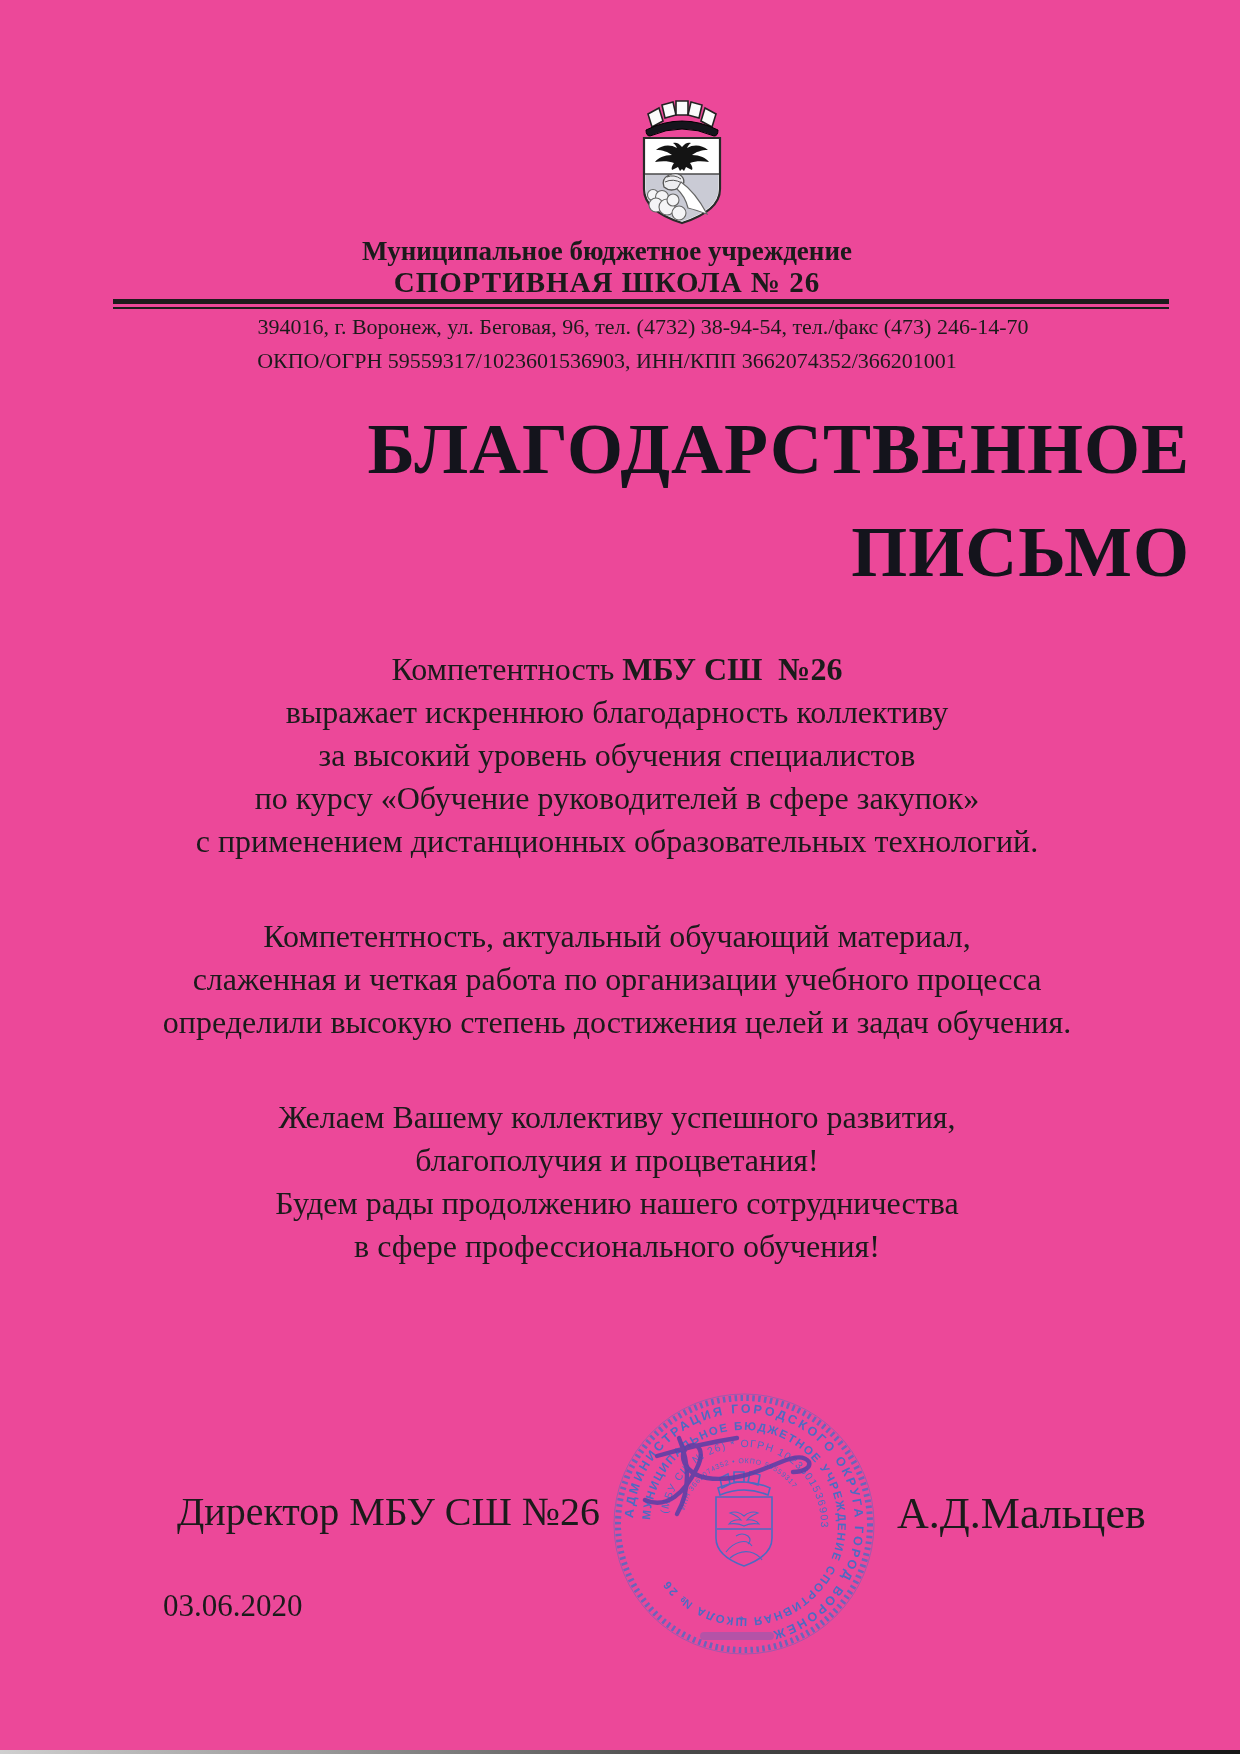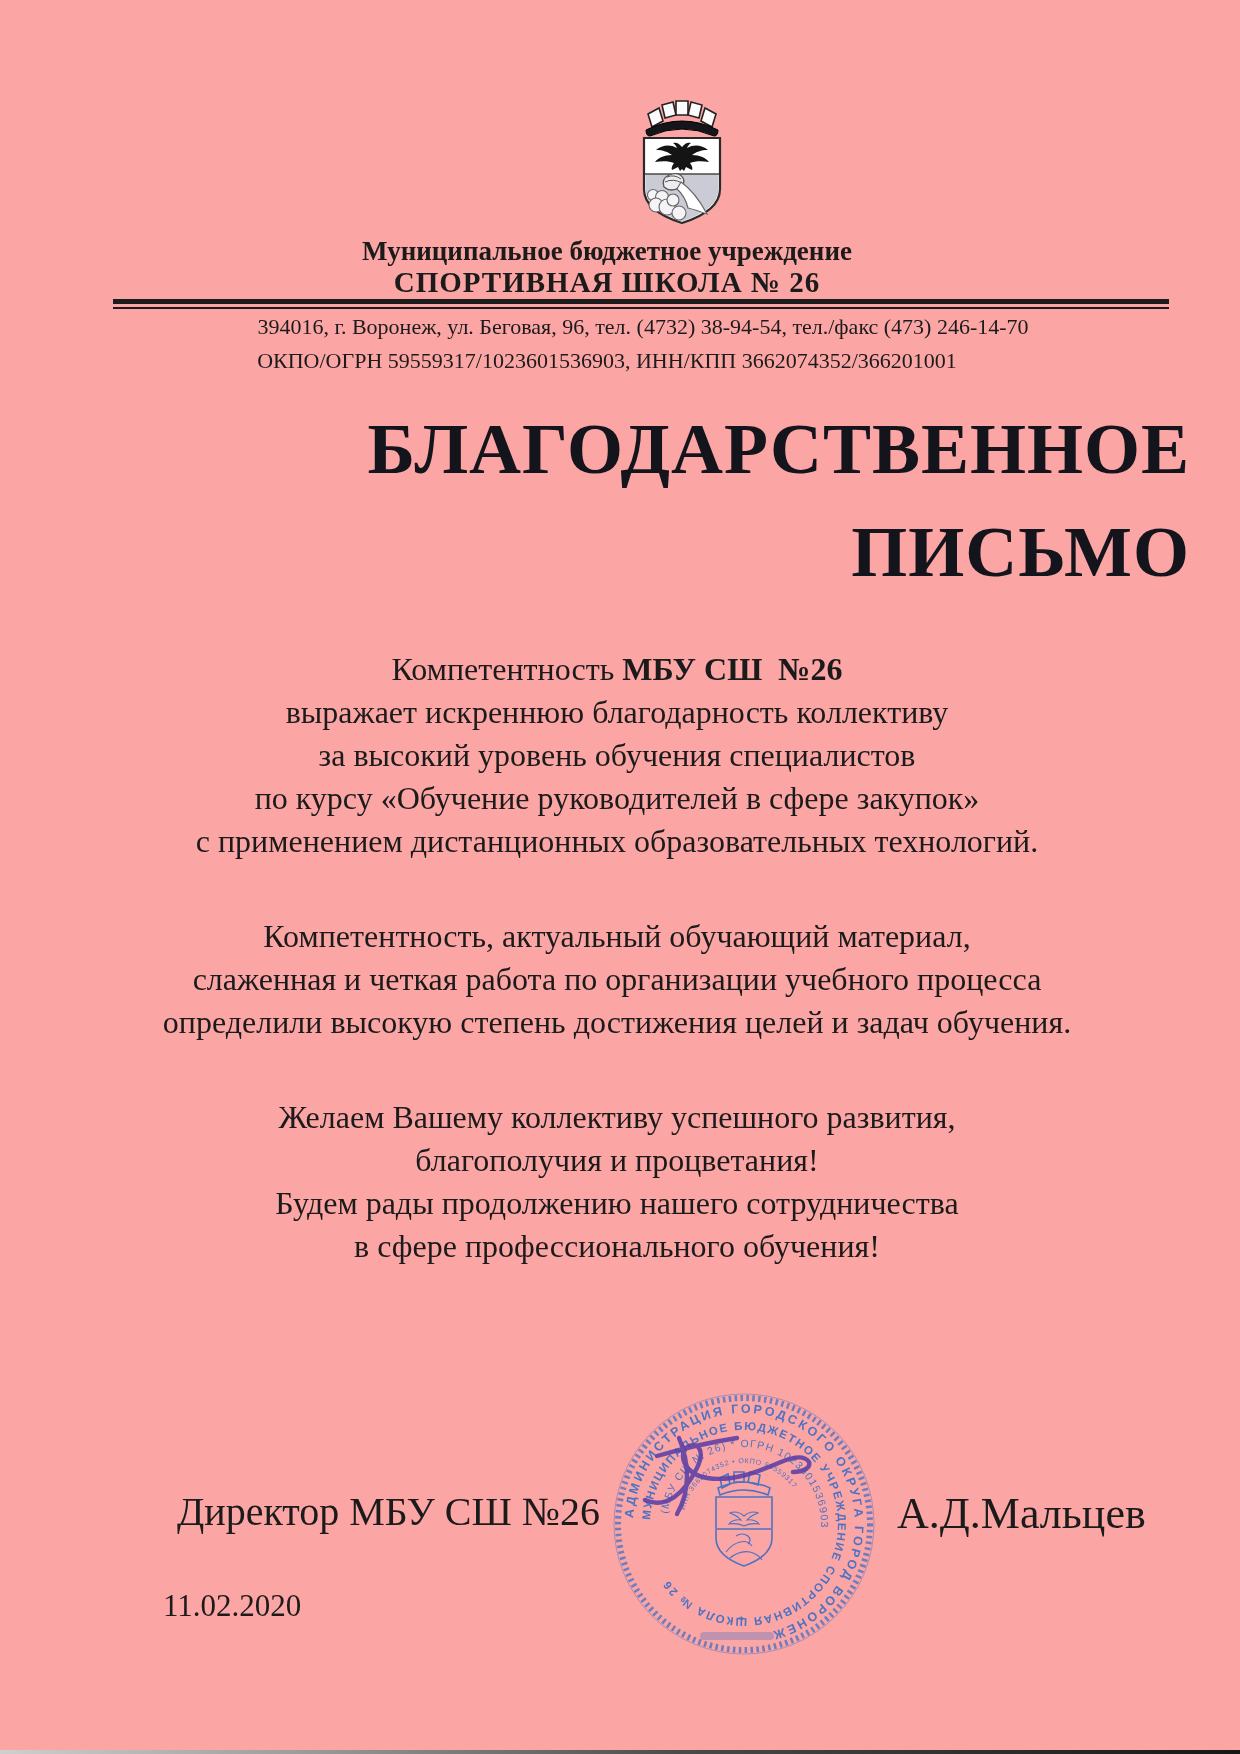--- a/index.html
+++ b/index.html
@@ -1,18 +1,18 @@
 <!DOCTYPE html>
 <html lang="ru" style="--ink: #1b1b1b; --stamp-blue: #3f6ec6; --signature-purple: #5b3fa6;"><head>
 <meta charset="utf-8">
 <style>
   html,body{margin:0;padding:0;background:#e9e9e9;}
   .page{
     position:relative;width:1240px;height:1754px;margin:0 auto;
-    background:#fca5a5;overflow:hidden;
+    background:#ec4899;overflow:hidden;
     font-family:"Liberation Serif","DejaVu Serif",serif;color:var(--ink,#1b1b1b);
   }
   
   .emblem{position:absolute;left:636px;top:96px;width:92px;height:130px;}
   .org-type{position:absolute;left:0;top:236px;width:1214px;text-align:center;
     font-size:27px;font-weight:bold;}
   .org-name{position:absolute;left:0;top:266px;width:1214px;text-align:center;
     font-size:29px;font-weight:bold;letter-spacing:1px;}
   .double-rule{position:absolute;top:299px;left:113px;width:1056px;height:3px;
     border-top:5px solid #1c1c1c;border-bottom:2px solid #1c1c1c;}
@@ -107,21 +107,21 @@
       <div class="paragraph">
         <div class="line"><span>Желаем Вашему коллективу успешного развития,</span></div>
         <div class="line"><span>благополучия и процветания!</span></div>
         <div class="line"><span>Будем рады продолжению нашего сотрудничества</span></div>
         <div class="line"><span>в сфере профессионального обучения!</span></div>
       </div>
     </div>
 
   <div class="sig-role">Директор МБУ СШ №26</div>
   <div class="sig-name">А.Д.Мальцев</div>
-  <div class="sig-date">11.02.2020</div>
+  <div class="sig-date">03.06.2020</div>
 
   <div class="stamp">
     <svg viewBox="0 0 264 264" width="264" height="264">
       <defs>
         <path id="ring-outer" d="M132,132 m-111,0 a111,111 0 1,1 222,0 a111,111 0 1,1 -222,0"></path>
         <path id="ring-mid" d="M132,132 m-94,0 a94,94 0 1,1 188,0 a94,94 0 1,1 -188,0"></path>
         <path id="ring-inner" d="M132,132 m-77,0 a77,77 0 1,1 154,0 a77,77 0 1,1 -154,0"></path>
         <path id="ring-small" d="M132,132 m-61,0 a61,61 0 1,1 122,0 a61,61 0 1,1 -122,0"></path>
       </defs>
 

